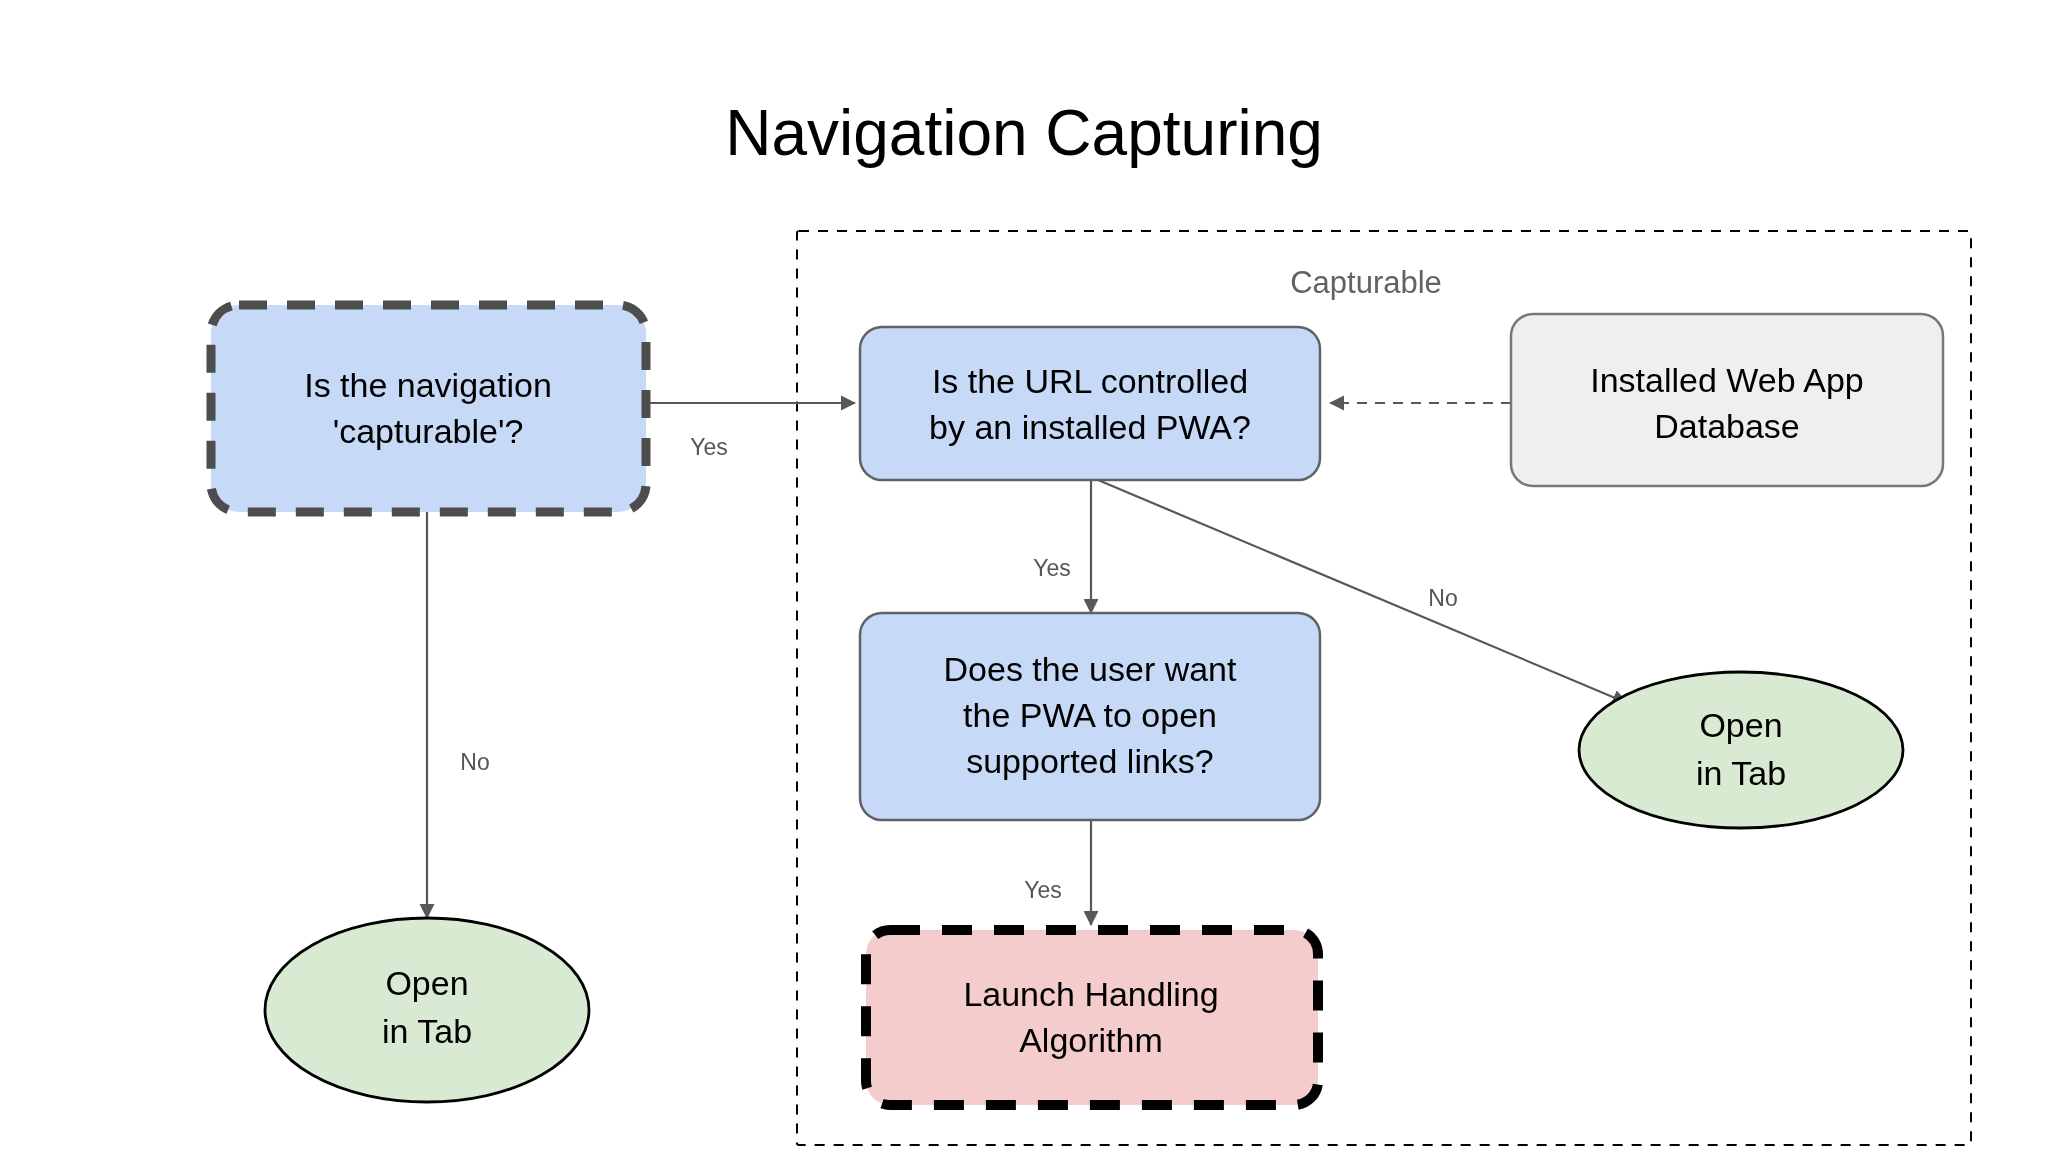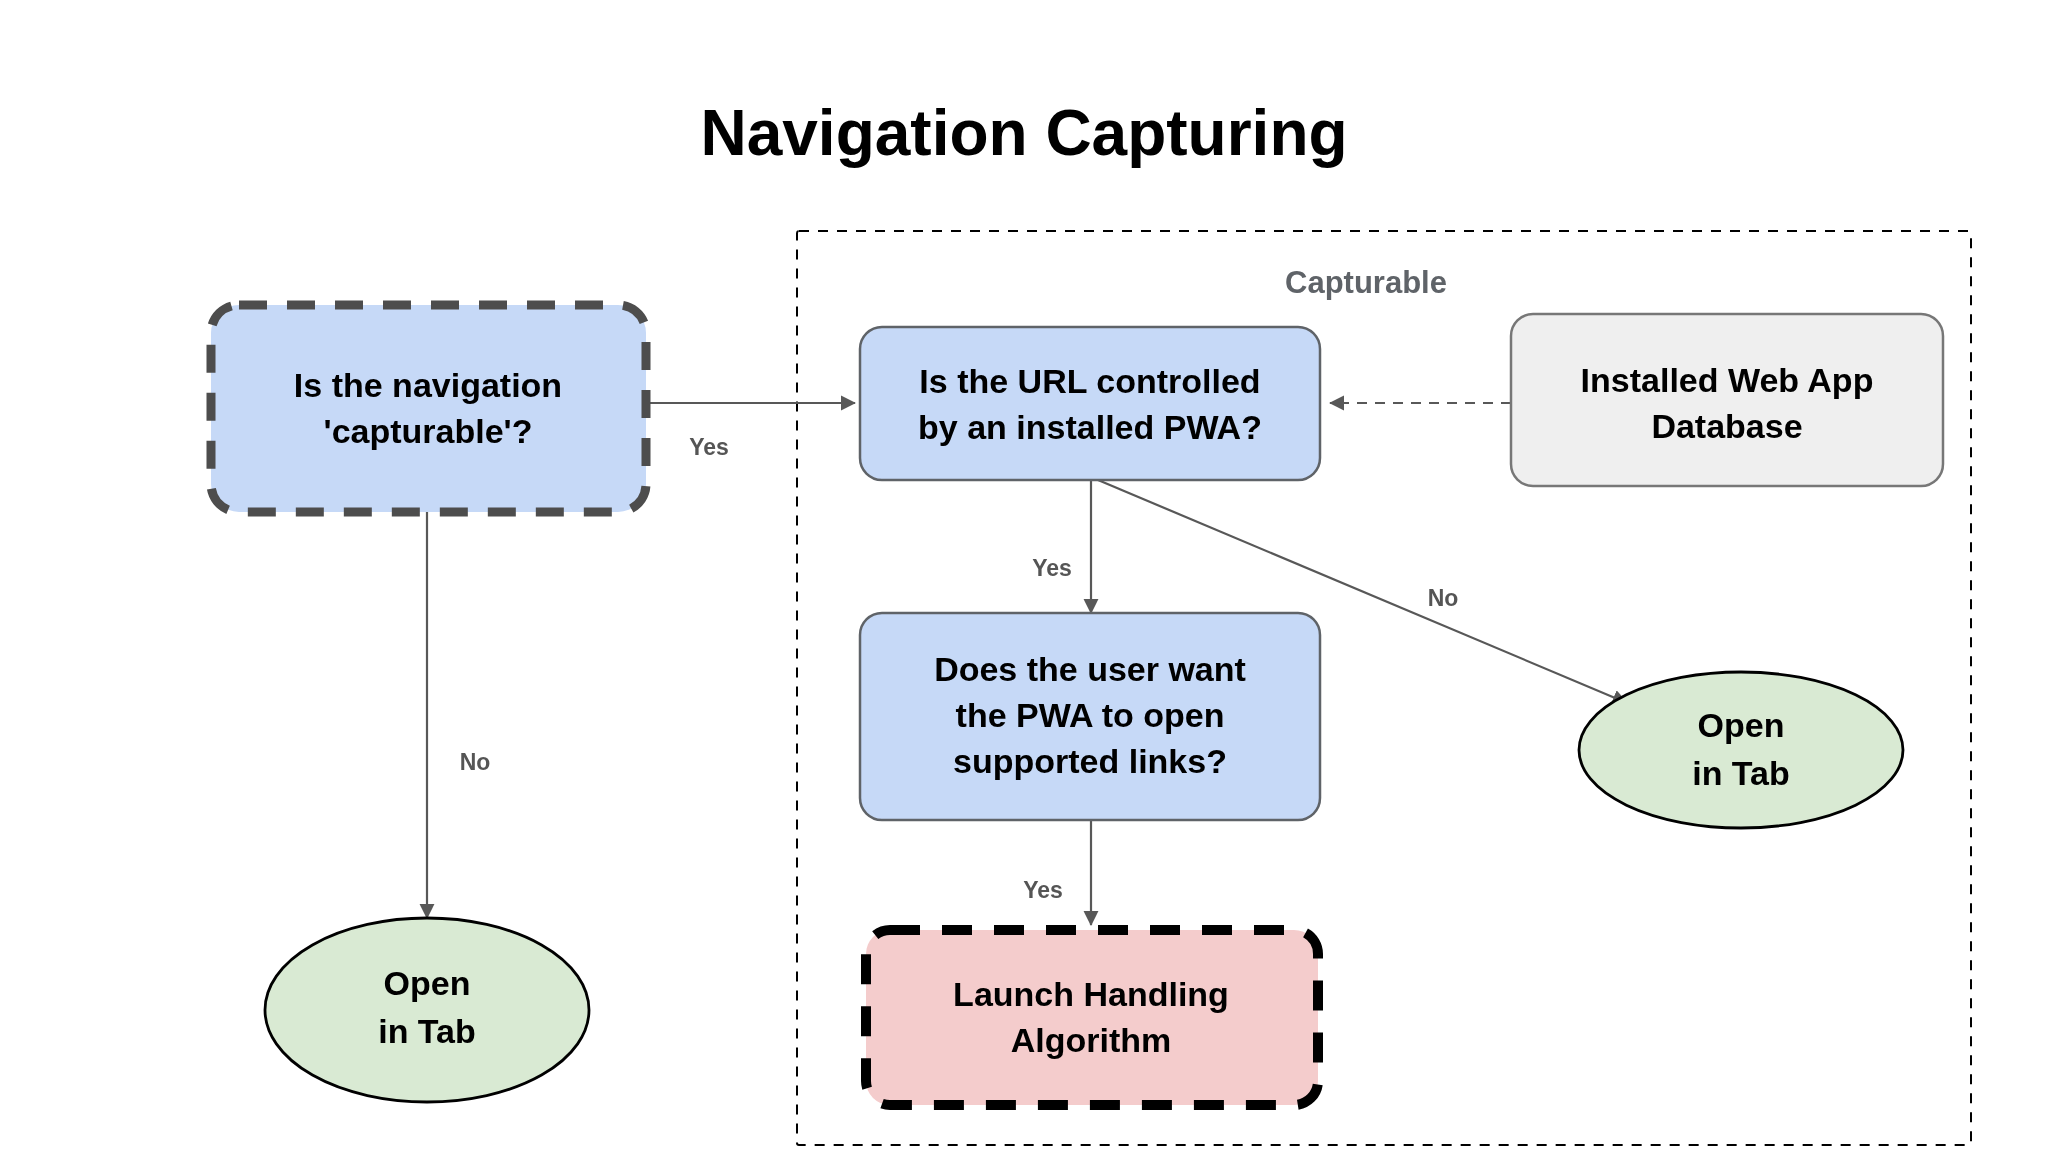--- a/index.html
+++ b/index.html
@@ -11,21 +11,20 @@
     width: 2048px;
     height: 1152px;
     overflow: hidden;
     font-family: "Liberation Sans", sans-serif;
   }
   #stage {
     position: relative;
     width: 2048px;
     height: 1152px;
     background: #ffffff;
-    font-weight: bold;
   }
   svg#diagram {
     position: absolute;
     top: 0;
     left: 0;
     width: 2048px;
     height: 1152px;
     display: block;
   }
   .node-text {

